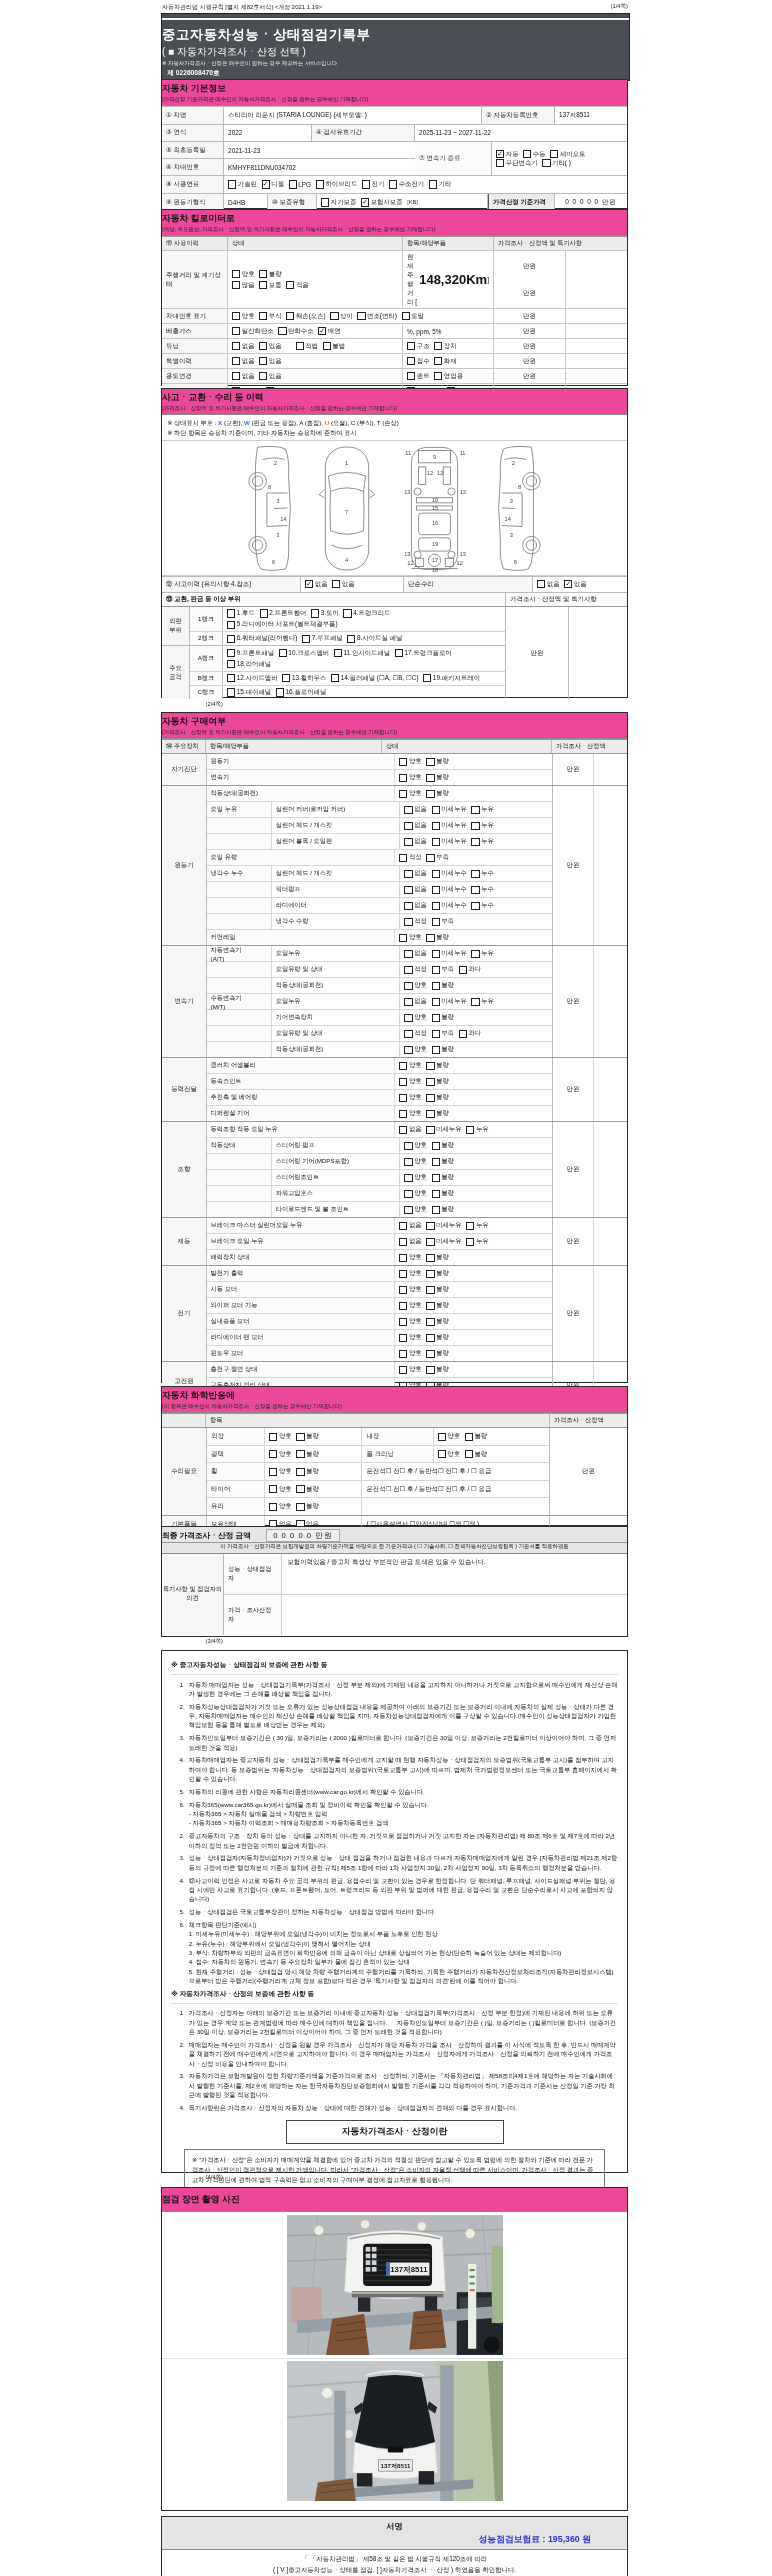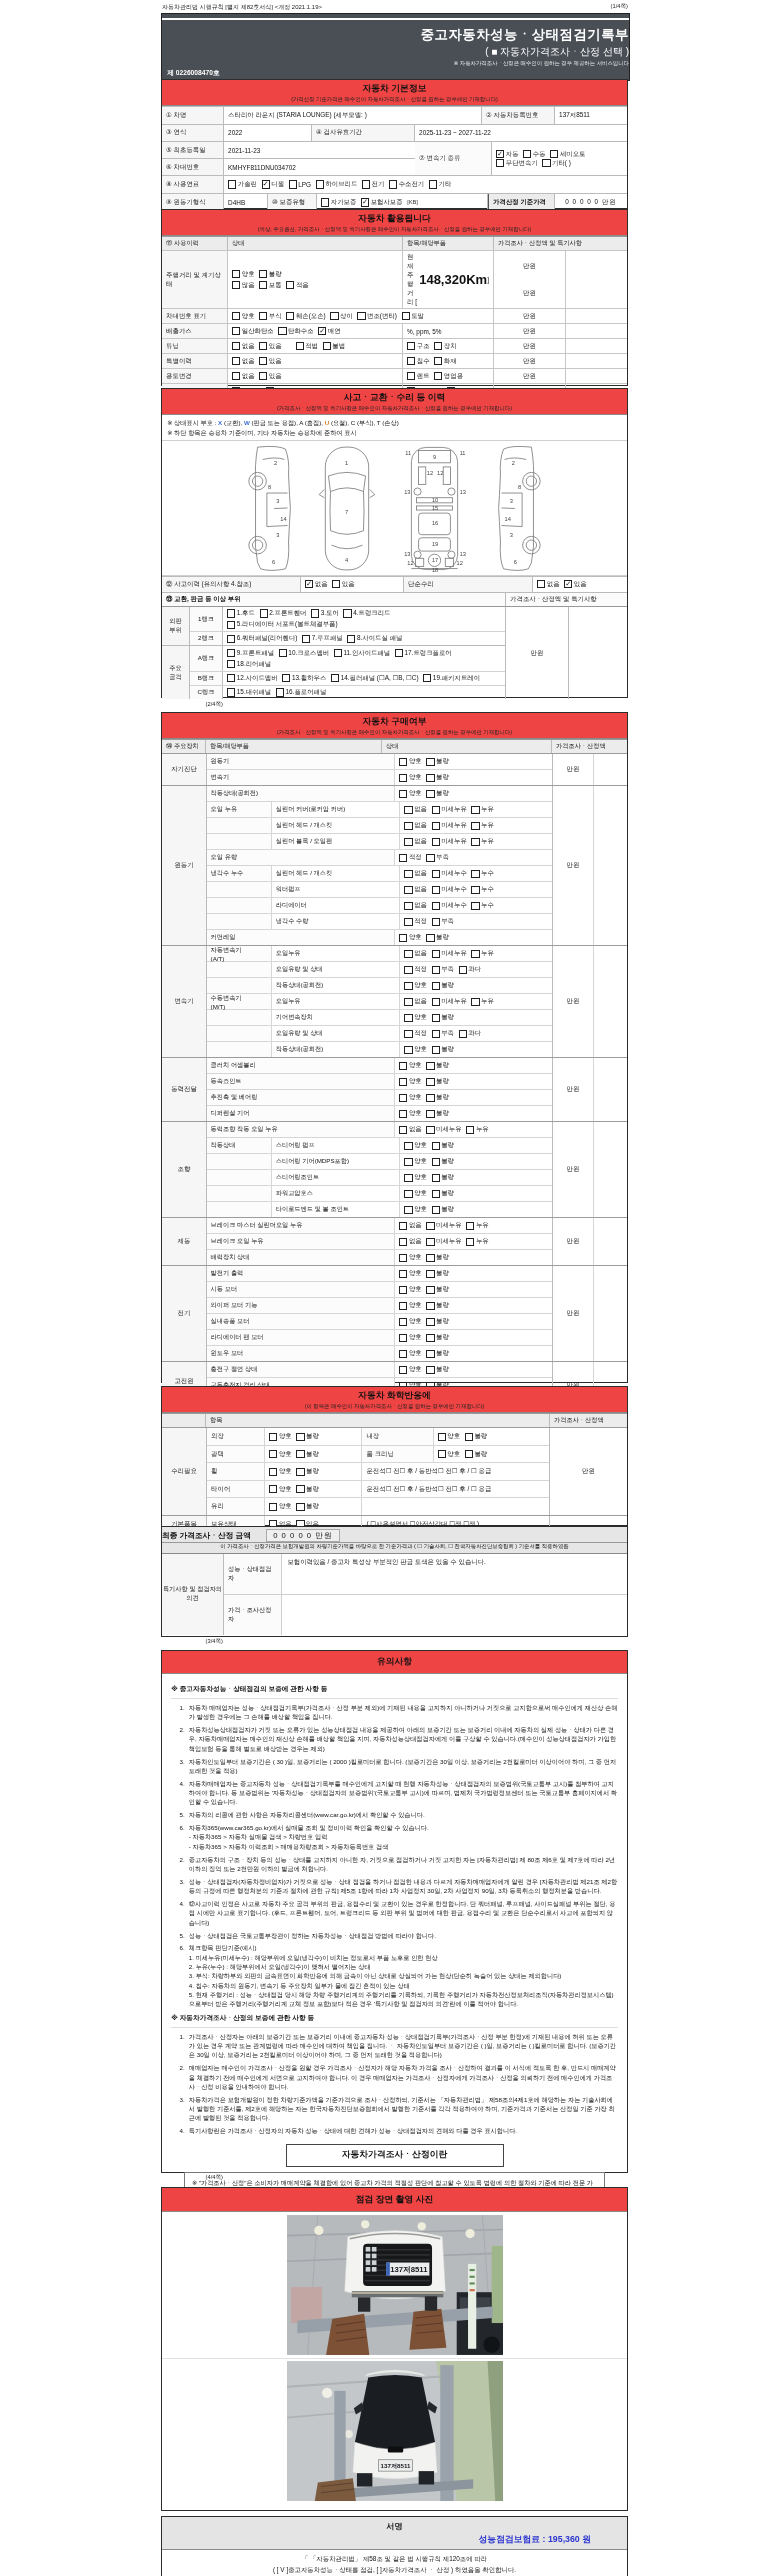--- a/index.html
+++ b/index.html
@@ -5,29 +5,29 @@
   html,body{margin:0;padding:0}
   body{width:773px;height:2576px;position:relative;overflow:hidden;background:#fff;
        font-family:"Liberation Sans","DejaVu Sans",sans-serif;color:#111;font-size:6.4px}
   .abs{position:absolute}
   .doc{position:absolute;left:161px;width:467px}
   .pagemark{position:absolute;right:0;font-size:5.7px;color:#222;text-align:right;width:62px}
   
   #meta{top:3.1px;height:10.3px;font-size:6px;color:#222}
   #meta .left{position:absolute;left:1px}
   
-  #dark{top:13.4px;height:66px;background:#4a4f56;border:1px solid #222;color:#fff;text-align:right}
+  #dark{top:13.4px;height:66px;background:#4a4f56;border:1px solid #222;color:#fff;text-align:left}
   #dark .wline{position:absolute;left:0;right:0;top:3.6px;height:2.1px;background:#fff}
   #dark h1{margin:11.3px 0 1px;font-size:13.4px;letter-spacing:0.5px}
   #dark .sub{font-size:10px;margin-top:1px}
   #dark .nt{font-size:5.4px;color:#e8e8e8;margin-top:1.5px}
   #dark .docno{position:absolute;left:5.2px;bottom:2.1px;font-size:6.7px;font-weight:bold}
   
   .box{border:1px solid #2c2c2c;background:#fff;box-sizing:border-box}
-  .hdr{background:#ef4444;text-align:center;padding:3.1px 0 2.1px;border-bottom:0.5px solid #8a8a8a}
+  .hdr{background:#ec4899;text-align:left;padding:3.1px 0 2.1px;border-bottom:0.5px solid #8a8a8a}
   .hdr h2{margin:0;font-size:8.8px}
   .hdr .note{font-size:5.4px;margin-top:1px;color:#222}
   .cellL{background:#f6f6f6}
   
   .brow{display:flex;border-top:0.5px solid #bbb;align-items:stretch}
   .bc{border-right:0.5px solid #bbb;padding:2.1px 4.1px;display:flex;align-items:center;box-sizing:border-box}
   .bc:last-child{border-right:none}
   .blab{width:62px;background:#f6f6f6}
   .bval{flex:1}
   
@@ -252,21 +252,21 @@
         </span>
         <span style="font-size:5.7px;color:#333">[KB]</span>
       </div>
     <div class="bc" style="width:67px;background:#ececec;border-left:1px solid #555;font-weight:bold">가격산정 기준가격</div>
     <div class="bc" style="width:72px;justify-content:center;letter-spacing:1px">0 0 0 0 0 만원</div>
   </div>
 </div>
 
 <div class="doc abs box" id="comp" style="top:209px;height:177px">
   <div class="hdr">
-    <h2>자동차 활용됩니다</h2>
+    <h2>자동차 킬로미터로</h2>
     <div class="note">(색상, 주요옵션, 가격조사ㆍ산정액 및 특기사항은 매수인이 자동차가격조사ㆍ산정을 원하는 경우에만 기재합니다)</div>
   </div>
   <div class="colhead">
     <div style="width:66px">⑪ 사용이력</div>
     <div style="width:175px">상태</div>
     <div style="width:91px">항목/해당부품</div>
     <div style="flex:1">가격조사ㆍ산정액 및 특기사항</div>
   </div>
   <div>
       <div class="crow tall">
@@ -1727,23 +1727,20 @@
       <div class="oprow">
         <div class="opk">가격ㆍ조사산정자</div>
         <div class="opv"></div>
       </div>
     </div>
   </div>
 </div>
 <div class="doc abs pagemark" style="top:1638px">(3/4쪽)</div>
 
 <div class="doc abs box" id="notice" style="top:1650px;height:523px">
-  <div class="hdr" style="padding:5.2px 0">
-    <h2>유의사항</h2>
-  </div>
   <div class="body">
     <div class="nsec">※ 중고자동차성능ㆍ상태점검의 보증에 관한 사항 등</div>
     <div>
         <div class="nitem">
           <div class="nn">1.</div>
           <div class="nt">자동차 매매업자는 성능ㆍ상태점검기록부(가격조사ㆍ산정 부분 제외)에 기재된 내용을 고지하지 아니하거나 거짓으로 고지함으로써 매수인에게 재산상 손해가 발생한 경우에는 그 손해를 배상할 책임을 집니다.</div>
         </div>
         <div class="nitem">
           <div class="nn">2.</div>
           <div class="nt">자동차성능상태점검자가 거짓 또는 오류가 있는 성능상태점검 내용을 제공하여 아래의 보증기간 또는 보증거리 이내에 자동차의 실제 성능ㆍ상태가 다른 경우, 자동차매매업자는 매수인의 재산상 손해를 배상할 책임을 지며, 자동차성능상태점검자에게 이를 구상할 수 있습니다.(매수인이 성능상태점검자가 가입한 책임보험 등을 통해 별도로 배상받는 경우는 제외)</div>

